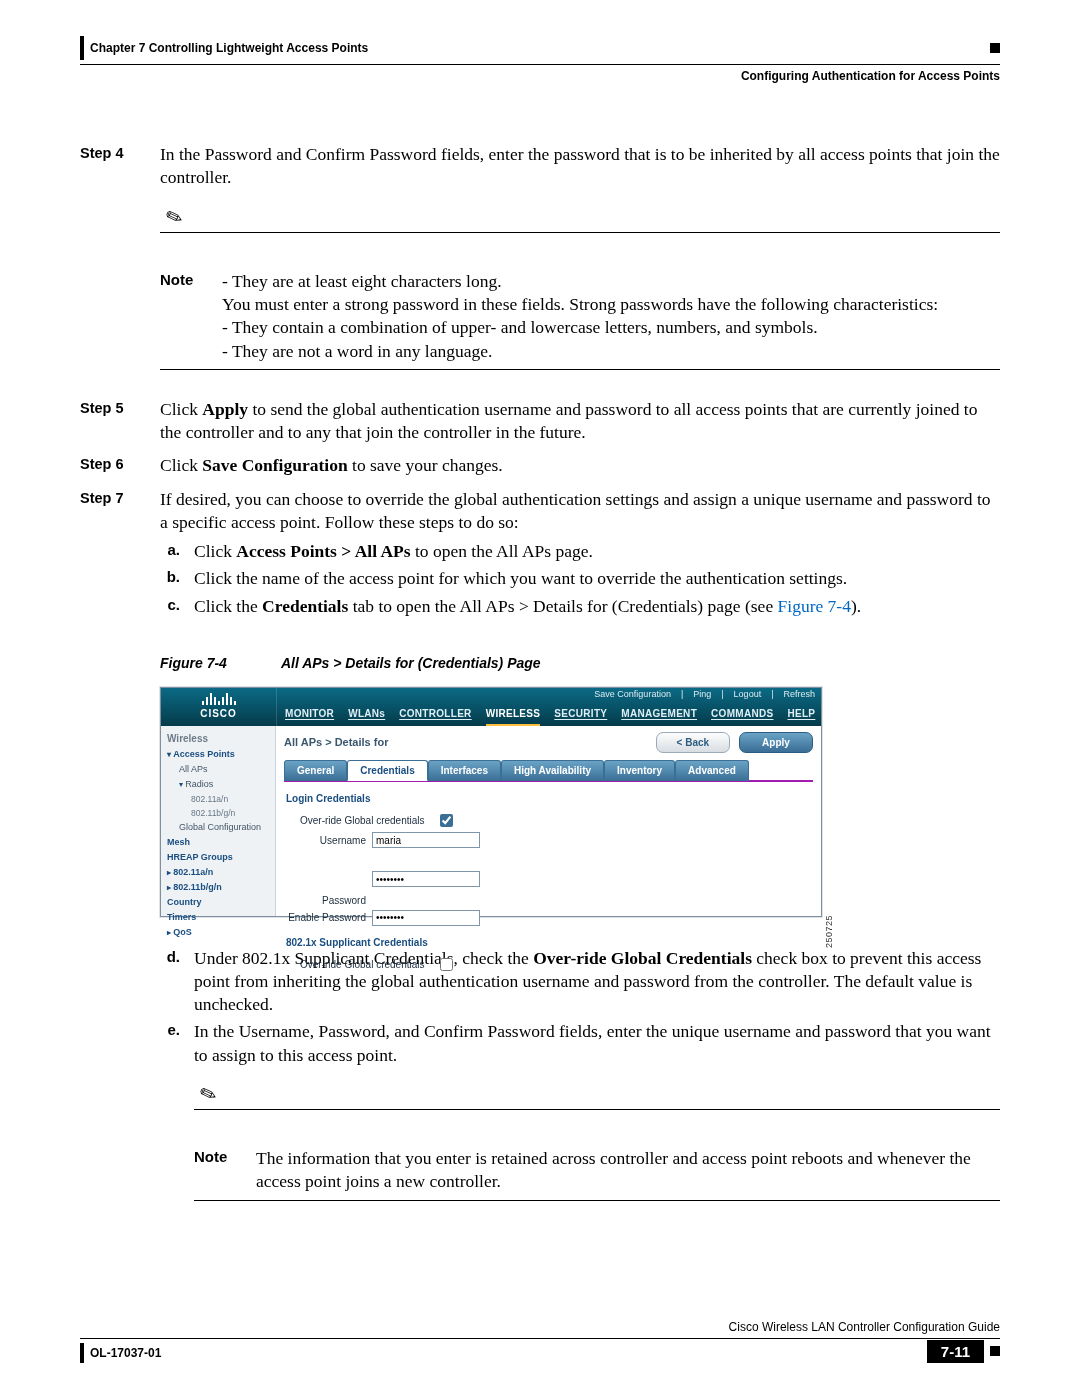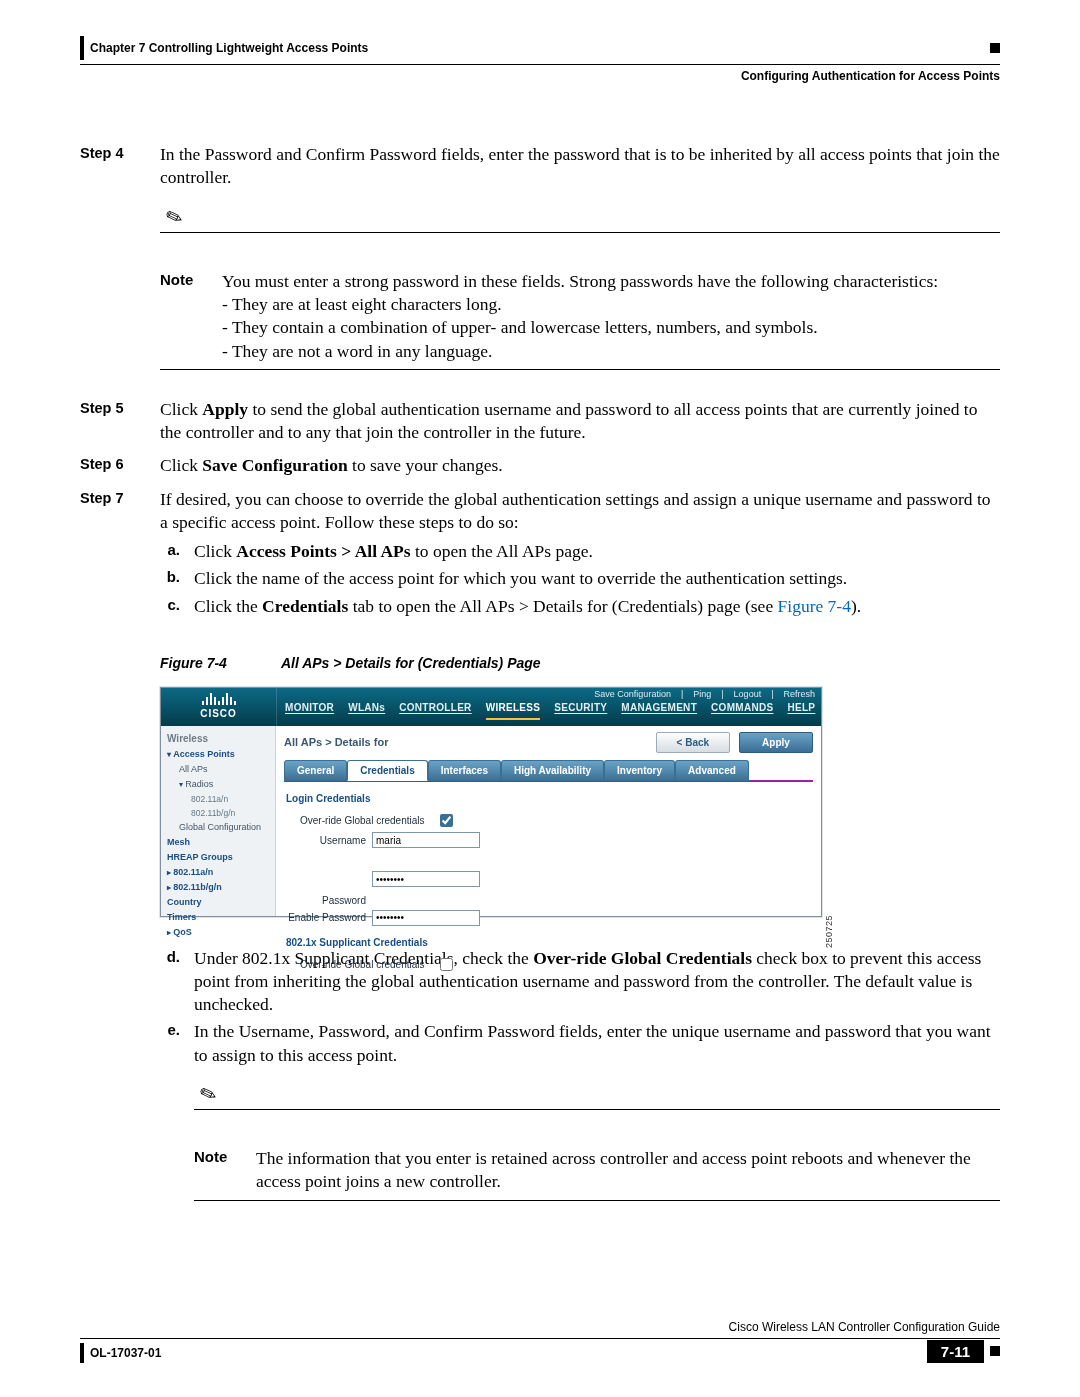--- a/index.html
+++ b/index.html
@@ -148,21 +148,21 @@
     padding:1px 6px 0 0;
     font-size:9px;
     color:#dbeaf0;
   }
   .ui-util span { cursor:default; }
   .ui-nav {
     flex:1;
     display:flex;
     align-items:flex-end;
     gap:14px;
-    padding:0 0 11px 8px;
+    padding:0 0 5px 8px;
     font-size:10px;
     font-weight:700;
     letter-spacing:.3px;
   }
   .ui-nav span { color:#dfeff6; text-decoration: underline; text-decoration-thickness:1px; text-underline-offset:2px;}
   .ui-nav .active { color:#fff; text-decoration:none; border-bottom:2px solid #ffbe3c; padding-bottom:3px; margin-bottom:-5px;}
 
   .ui-body {
     display:flex;
     height: calc(100% - 38px);
@@ -205,21 +205,21 @@
   .ui-btn {
     display:inline-block;
     min-width:48px;
     text-align:center;
     padding:3px 12px;
     font-size:10px;
     font-weight:700;
     color:#fff;
     background: linear-gradient(#6aa3c6, #3a6e95);
     border:1px solid #2c5c82;
-    border-radius:2px;
+    border-radius:7px;
   }
   .ui-btn.light {
     background: linear-gradient(#fdfdfd, #d7dde2);
     color:#2c5c82;
     border:1px solid #9aaab8;
   }
 
   .ui-tabs {
     display:flex;
     gap:1px;
@@ -317,22 +317,22 @@
     <div class="step-label">Step 4</div>
     <div class="step-body">
       <div>In the Password and Confirm Password fields, enter the password that is to be inherited by all access points that join the controller.</div>
 
       <div class="note-block">
         <div class="note-pen">✎</div>
         <div class="note-rule-top"></div>
         <div class="note-row">
           <div class="note-label">Note</div>
           <div class="note-body">
+            <div>- They are at least eight characters long.</div>
             <div>You must enter a strong password in these fields. Strong passwords have the following characteristics:</div>
-            <div>- They are at least eight characters long.</div>
             <div>- They contain a combination of upper- and lowercase letters, numbers, and symbols.</div>
             <div>- They are not a word in any language.</div>
           </div>
         </div>
         <div class="note-rule-bot"></div>
       </div>
     </div>
   </div>
 
   <div class="step">

